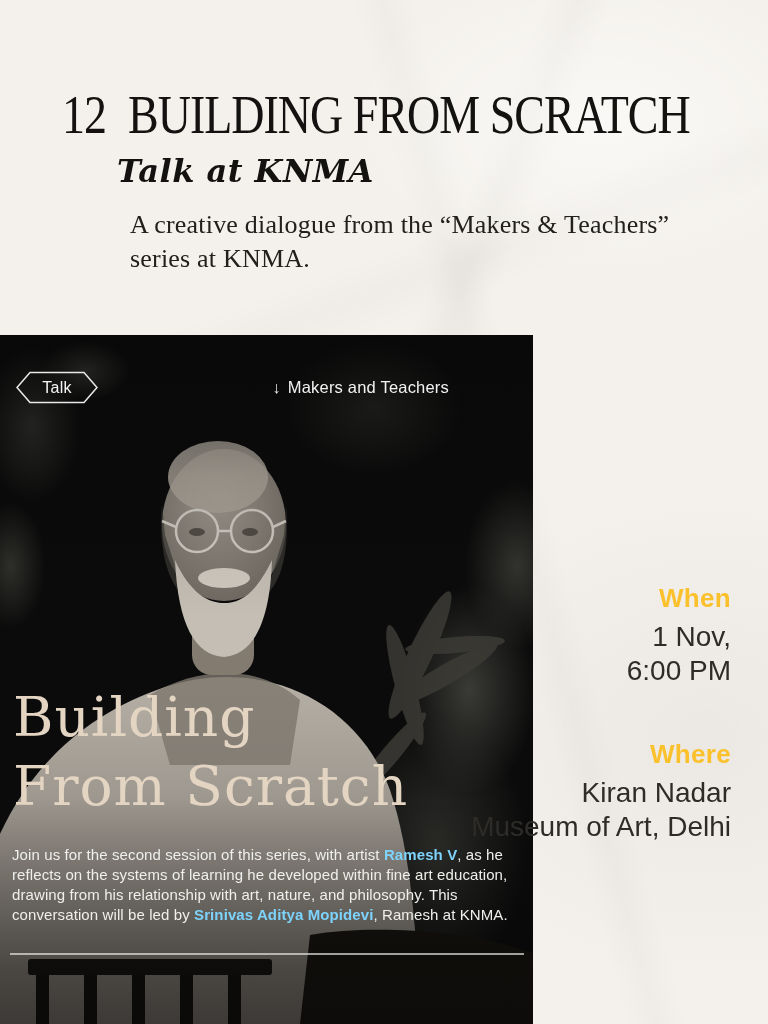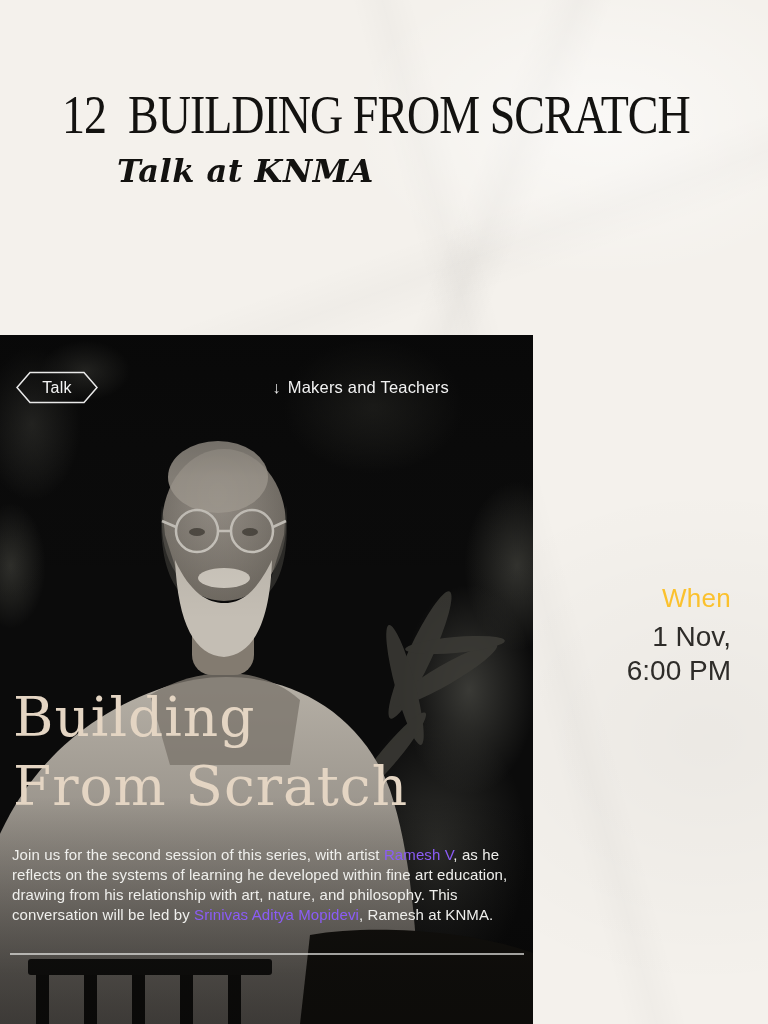--- a/index.html
+++ b/index.html
@@ -100,48 +100,49 @@
   .overlay-title{
     position:absolute;left:13px;top:348px;
     font-family:"DejaVu Serif",serif;font-weight:400;
     font-size:55px;line-height:1.26;letter-spacing:1px;
     color:var(--cream);
   }
   .card-body{
     position:absolute;left:12px;top:510px;width:514px;
     color:#efefec;font-size:15px;line-height:1.33;letter-spacing:0.1px;
   }
-  .card-body b{font-weight:400;color:#8b5cf6;}
+  .card-body b{font-weight:700;color:#7dd3fc;}
   .divider{
     position:absolute;left:10px;top:618px;width:514px;height:2px;
     background:rgba(225,225,222,0.7);
   }
 
   
   .details{position:absolute;top:584px;right:37px;text-align:right;}
   .detail-label{
-    color:var(--accent);font-weight:400;font-size:26px;line-height:1.1;
+    color:var(--accent);font-weight:700;font-size:26px;line-height:1.1;
     letter-spacing:0.3px;
   }
   .detail-value{color:#2e2c29;font-size:28px;line-height:1.22;margin-top:2px;}
   .detail-value + .detail-value{margin-top:0;}
   .detail-block .detail-label{margin-bottom:7px;}
   .detail-block.where{margin-top:52px;}
 </style>
 </head>
 <body>
 
 <div class="page">
 
   <header class="header">
     <div class="title-row">
       <span class="idx">12</span>
       <h1 class="title">BUILDING FROM SCRATCH</h1>
     </div>
     <div class="subtitle">Talk at KNMA</div>
+    <p class="description">A creative dialogue from the “Makers &amp; Teachers” series at KNMA.</p>
   </header>
 
   <section class="card">
     <div class="foliage"></div>
 
     <svg class="person" viewBox="0 0 533 689" xmlns="http://www.w3.org/2000/svg" aria-hidden="true">
       <defs>
         <linearGradient id="bodyG" x1="0" y1="0" x2="0" y2="1">
           <stop offset="0" stop-color="#b6b0a6"></stop>
             <stop offset="1" stop-color="#6e6963"></stop>
@@ -204,15 +205,20 @@
 
     <div class="divider"></div>
   </section>
 
   <aside class="details">
     <div class="detail-block">
       <div class="detail-label">When</div>
       <div class="detail-value">1 Nov,</div>
       <div class="detail-value">6:00 PM</div>
     </div>
+    <div class="detail-block where">
+      <div class="detail-label">Where</div>
+      <div class="detail-value">Kiran Nadar</div>
+      <div class="detail-value">Museum of Art, Delhi</div>
+    </div>
   </aside>
 
 </div>
 
 </body></html>

